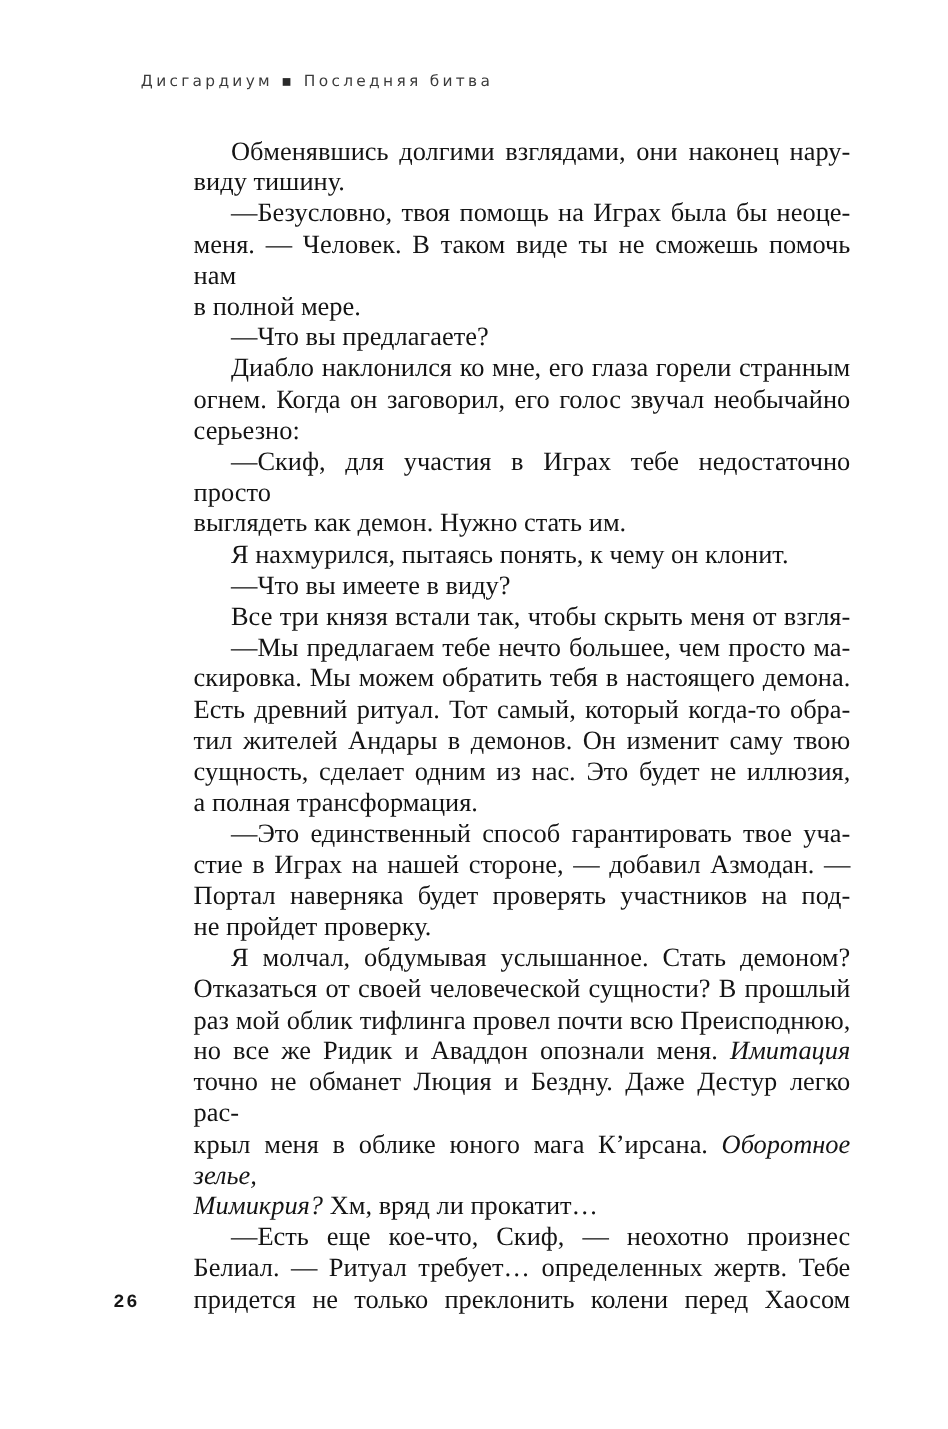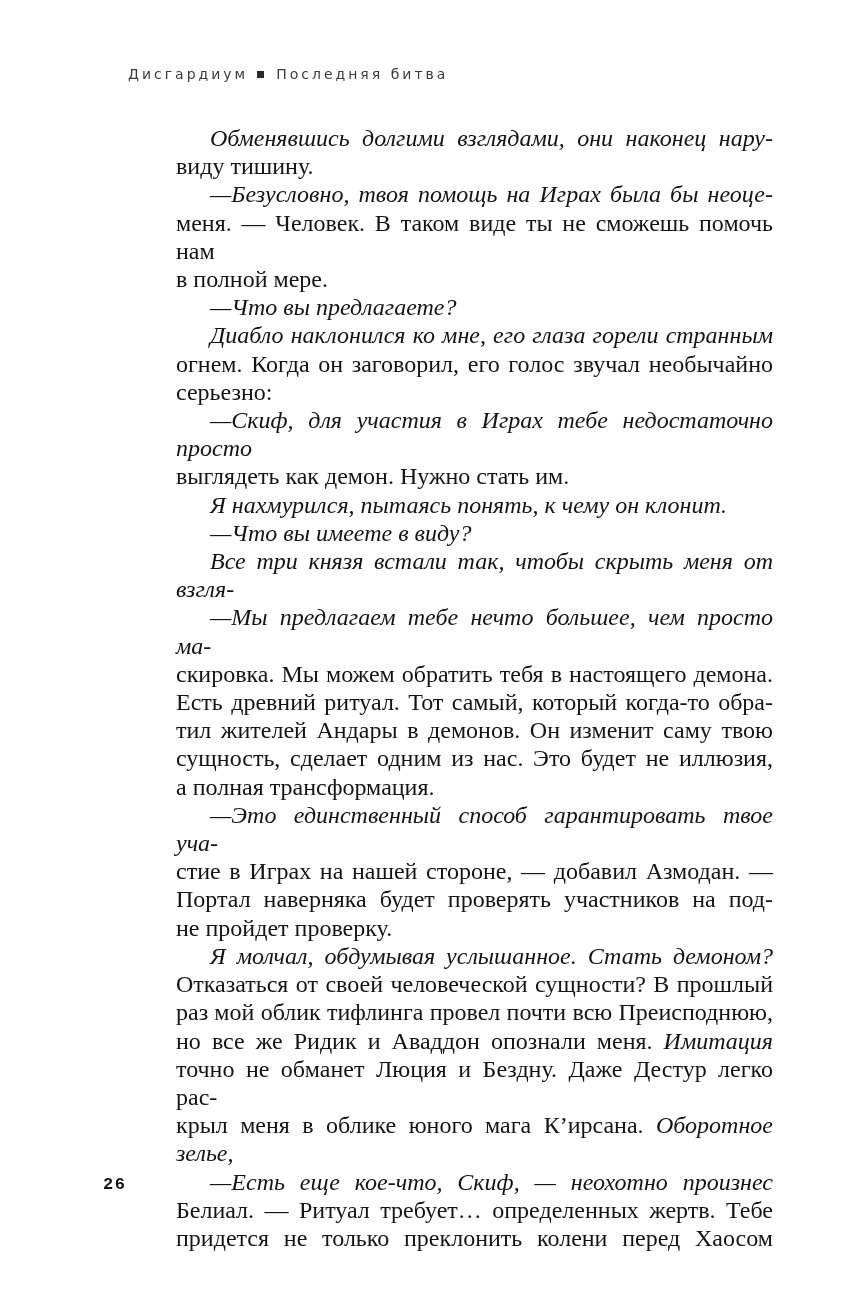--- a/index.html
+++ b/index.html
@@ -39,21 +39,21 @@
     font-size: 24px;
     line-height: 28.2px;
     color: var(--text, #141414);
   }
   .para { margin: 0; }
   .line { text-align: left; }
   .line.just {
     text-align: justify;
     text-align-last: justify;
   }
-  .line.first { text-indent: 34px; font-style: italic; }
+  .line.first { text-indent: 34px; }
   .it { font-style: italic; }
   .page-footer {
     position: absolute;
     left: 103px;
     top: 1175px;
     font-family: Liberation Mono, monospace;
     font-weight: bold;
     font-size: 17px;
     letter-spacing: 1.5px;
     color: var(--page_number, #161616);
@@ -115,20 +115,21 @@
         <div class="line just"><span>Портал наверняка будет проверять участников на под-</span></div>
         <div class="line"><span>не пройдет проверку.</span></div>
       </div>
       <div class="para">
         <div class="line just first"><span>Я молчал, обдумывая услышанное. Стать демоном?</span></div>
         <div class="line just"><span>Отказаться от своей человеческой сущности? В прошлый</span></div>
         <div class="line just"><span>раз мой облик тифлинга провел почти всю Преисподнюю,</span></div>
         <div class="line just"><span>но все же Ридик и Аваддон опознали меня. </span><span class="it">Имитация</span></div>
         <div class="line just"><span>точно не обманет Люция и Бездну. Даже Дестур легко рас-</span></div>
         <div class="line just"><span>крыл меня в облике юного мага К’ирсана. </span><span class="it">Оборотное зелье,</span></div>
+        <div class="line"><span class="it">Мимикрия?</span><span> Хм, вряд ли прокатит…</span></div>
       </div>
       <div class="para">
         <div class="line just first"><span>—Есть еще кое-что, Скиф, — неохотно произнес</span></div>
         <div class="line just"><span>Белиал. — Ритуал требует… определенных жертв. Тебе</span></div>
         <div class="line just"><span>придется не только преклонить колени перед Хаосом</span></div>
       </div>
     </main>
 
   <footer class="page-footer">
     <span>26</span>

